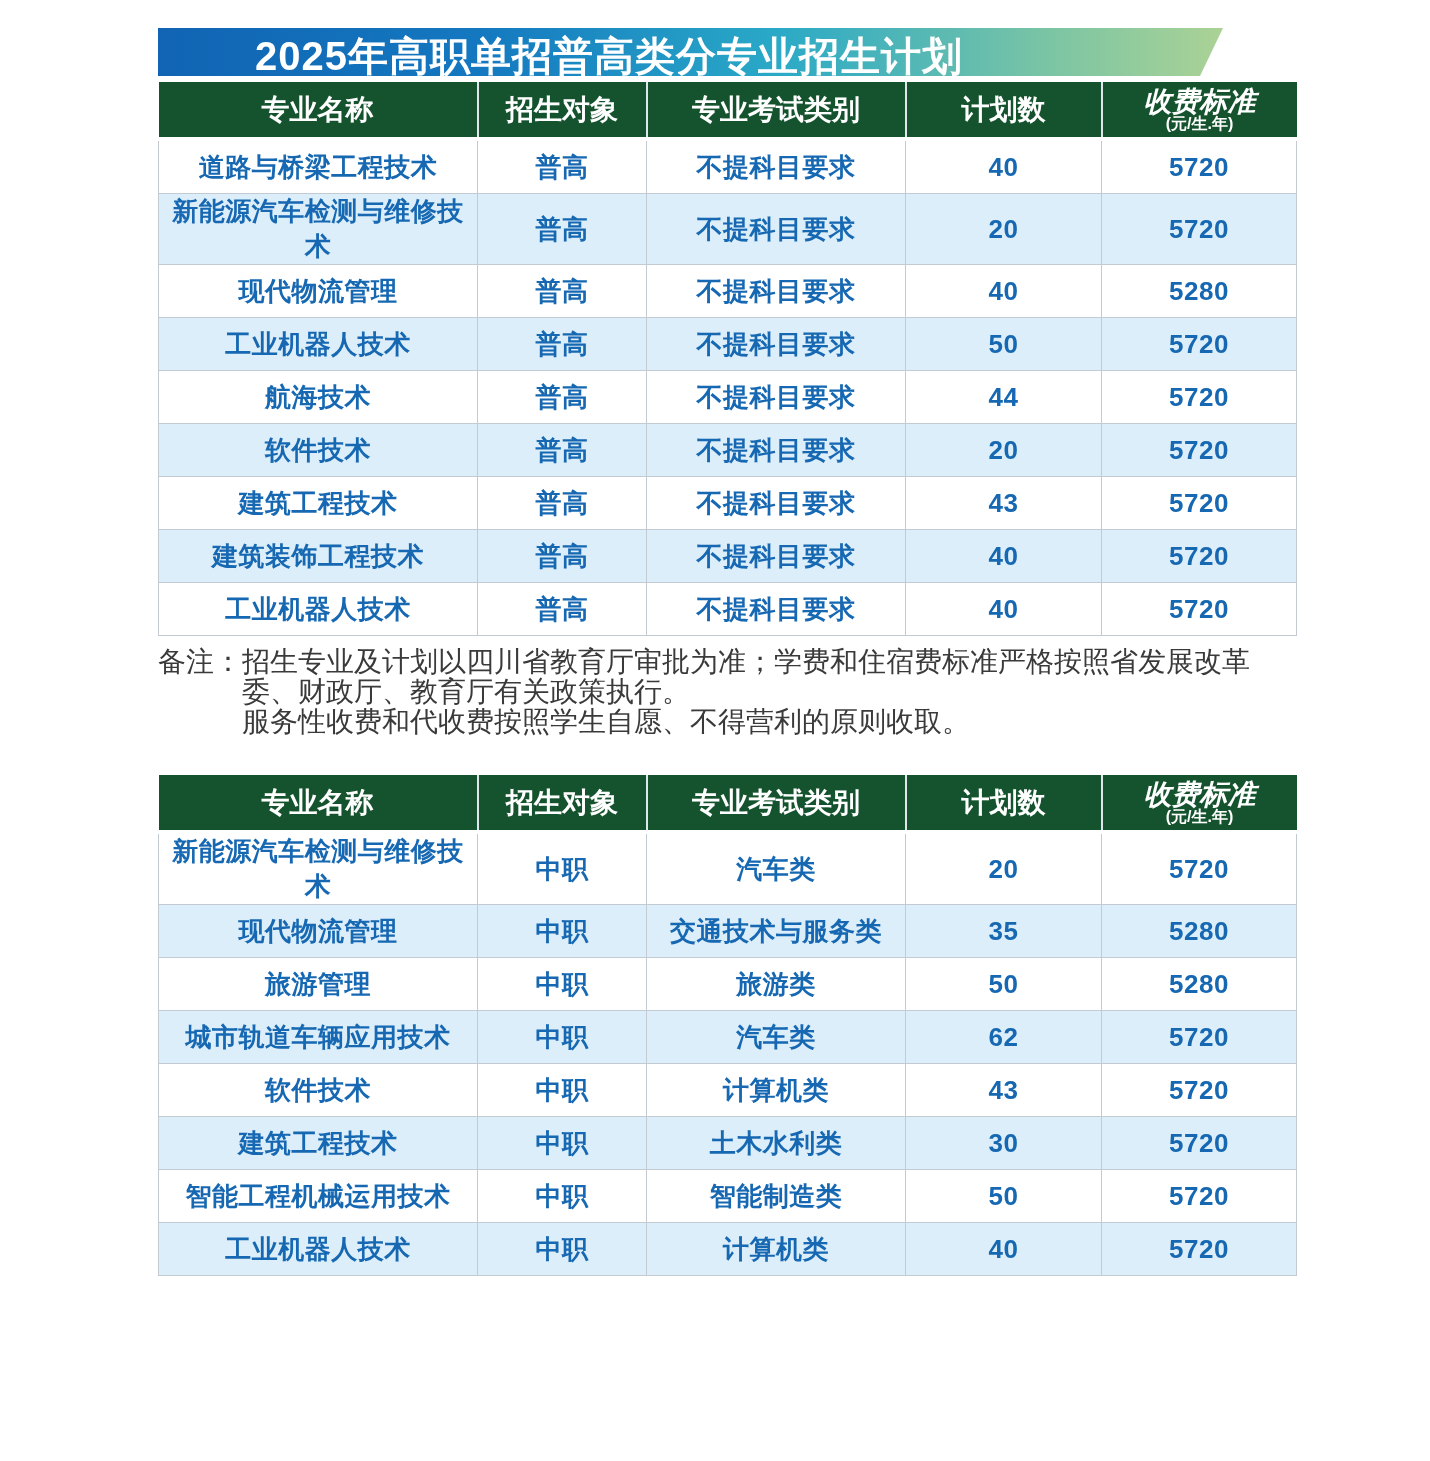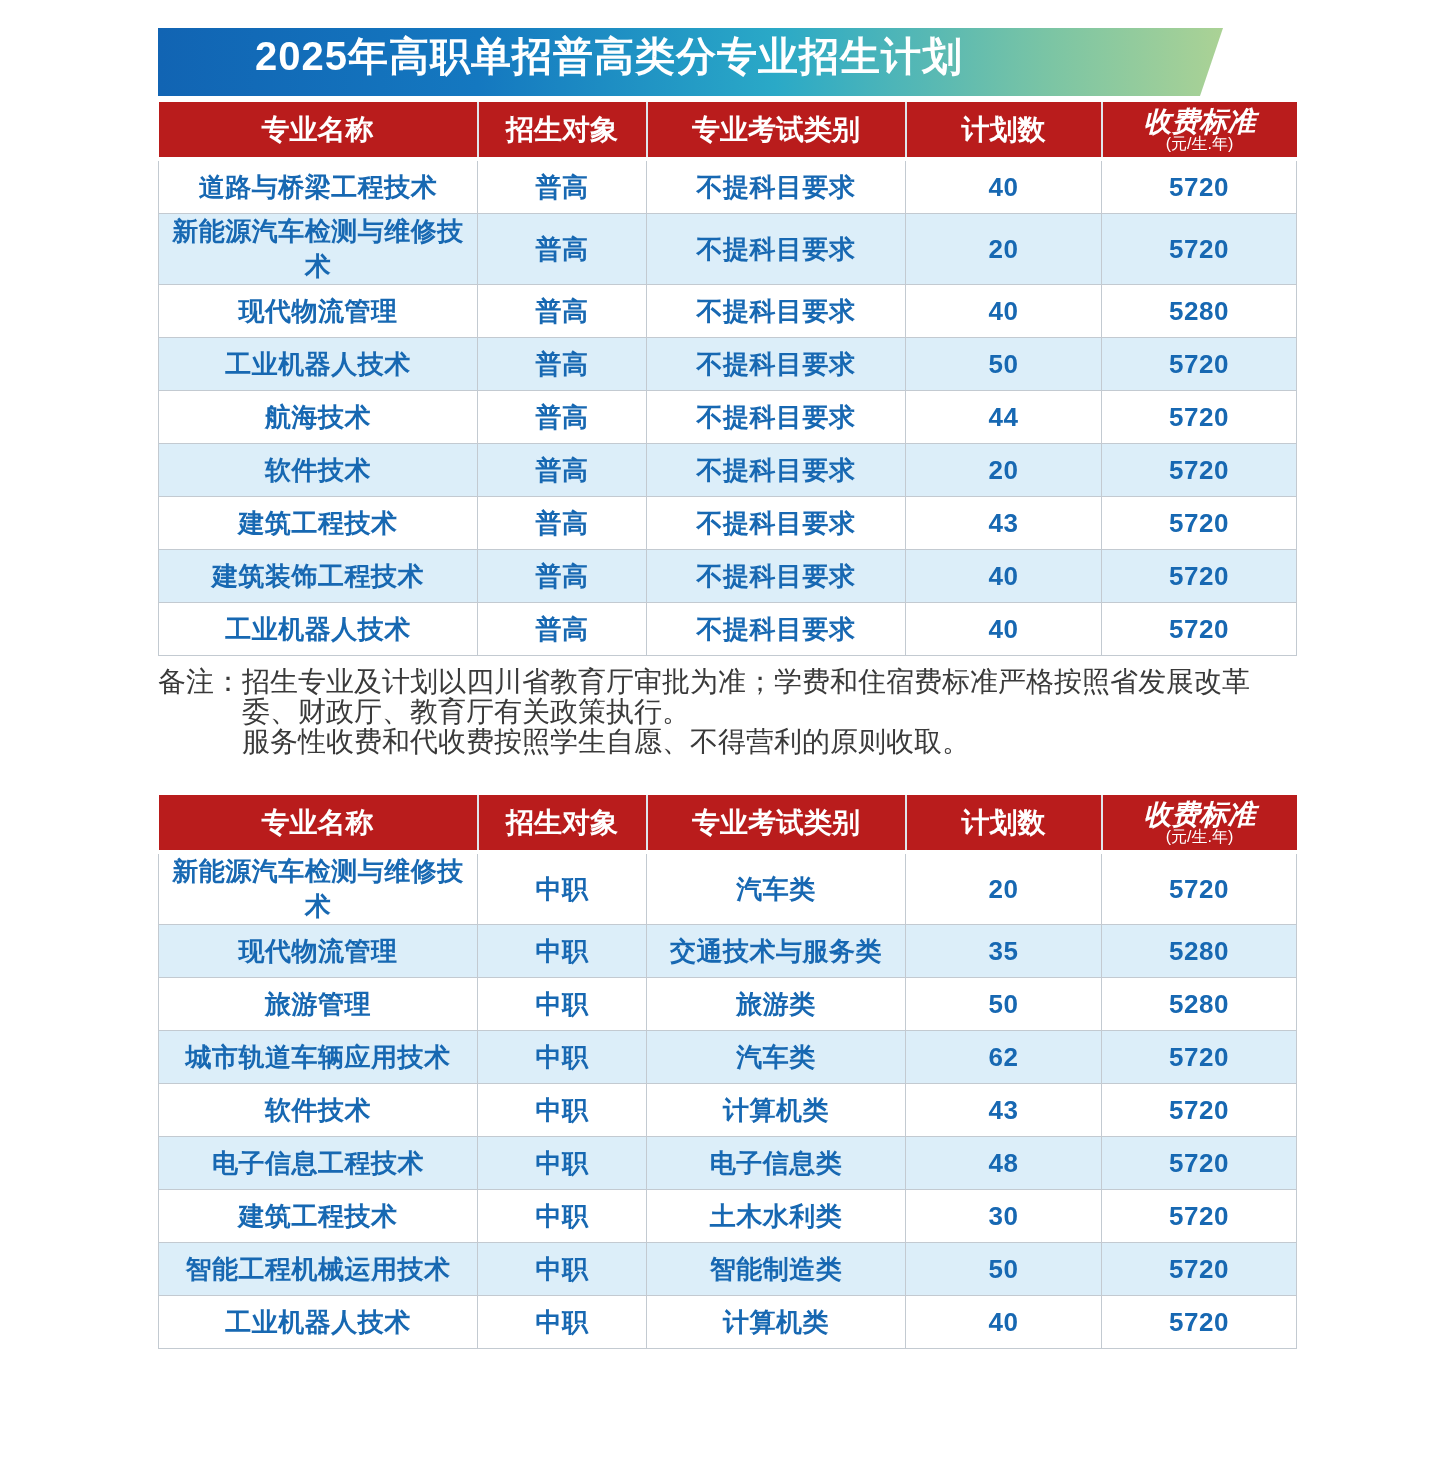--- a/index.html
+++ b/index.html
@@ -5,42 +5,42 @@
   html,body { margin:0; padding:0; background:#ffffff; }
   body {
     width:1430px; height:1461px; overflow:hidden;
     font-family:"Liberation Sans","DejaVu Sans",sans-serif;
   }
   .page { padding:28px 134px 0 158px; }
   .block + .block { margin-top:38px; }
 
   .banner {
     box-sizing:border-box;
-    width:1065px; height:68px;
+    width:1065px; height:48px;
     padding-left:97px;
     background:linear-gradient(90deg,#1164b3 0%,#1478c0 30%,#2aa9c7 58%,#7cc5a4 84%,#abd295 100%);
     clip-path:polygon(0 0,100% 0,calc(100% - 23px) 100%,0 100%);
     color:#ffffff; font-size:40px; font-weight:bold; line-height:57px;
     letter-spacing:1px; white-space:nowrap;
   }
 
   table.plan-table {
     width:1138px; border-collapse:collapse; table-layout:fixed;
     margin-top:6px;
   }
   .plan-table th {
-    background:#b91c1c; color:#ffffff;
+    background:#14532d; color:#ffffff;
     height:55px; font-size:28px; font-weight:bold;
     border-right:2px solid #dfe6ec;
     border-bottom:4px solid #ffffff;
     padding:0; text-align:center; vertical-align:middle;
   }
   .plan-table th:last-child { border-right:none; }
   .plan-table th .fee-unit {
-    font-size:16px; font-weight:normal; line-height:17px; margin-top:-1px;
+    font-size:16px; font-weight:bold; line-height:17px; margin-top:-1px;
   }
   .plan-table th .fee-main { line-height:28px;font-style:italic; }
   .plan-table td {
     height:52px; text-align:center; vertical-align:middle;
     font-size:26px; font-weight:bold; color:#1768b2;
     border:1px solid #c3cad1; background:#ffffff;
     padding:0 6px; letter-spacing:0.5px;
   }
   .plan-table tbody tr:nth-child(even) td { background:#dceef9; }
 
@@ -206,27 +206,20 @@
             <td>5720</td>
           </tr>
           <tr>
             <td>软件技术</td>
             <td>中职</td>
             <td>计算机类</td>
             <td>43</td>
             <td>5720</td>
           </tr>
           <tr>
-            <td>电子信息工程技术</td>
-            <td>中职</td>
-            <td>电子信息类</td>
-            <td>48</td>
-            <td>5720</td>
-          </tr>
-          <tr>
             <td>建筑工程技术</td>
             <td>中职</td>
             <td>土木水利类</td>
             <td>30</td>
             <td>5720</td>
           </tr>
           <tr>
             <td>智能工程机械运用技术</td>
             <td>中职</td>
             <td>智能制造类</td>

